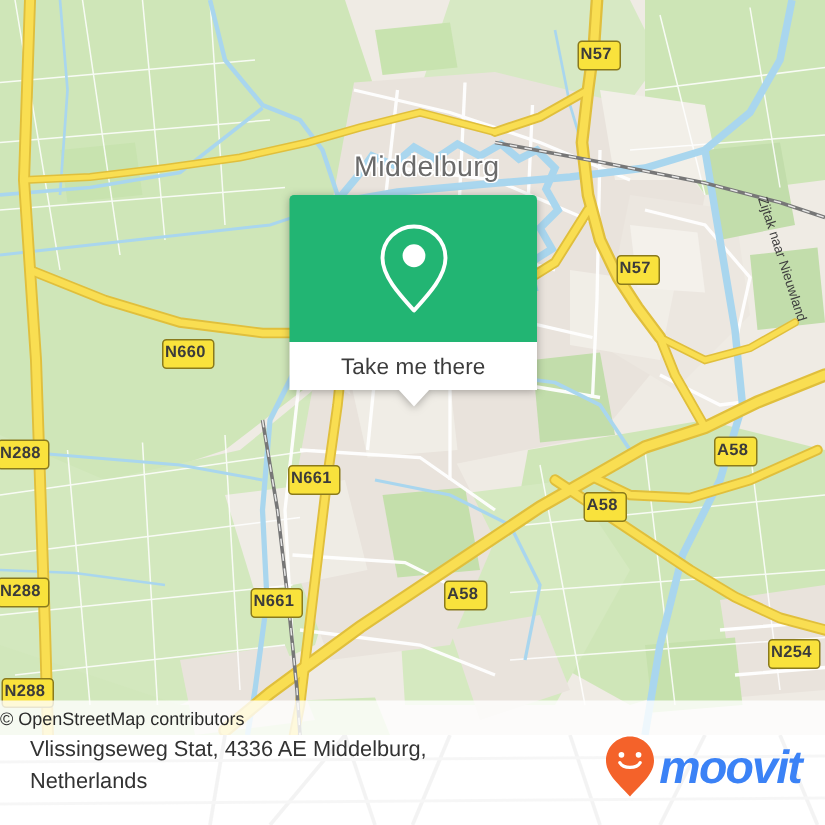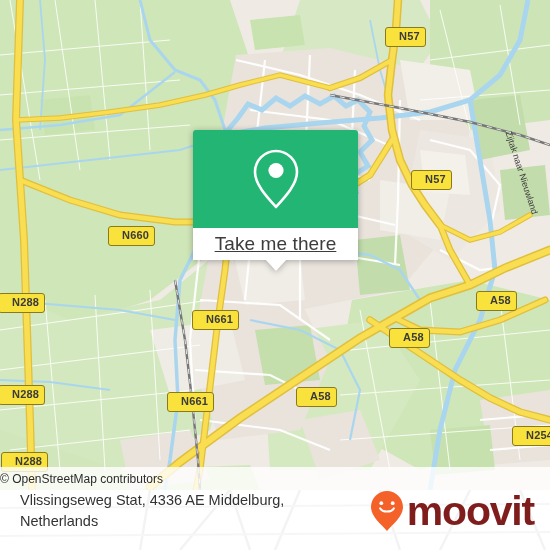--- a/index.html
+++ b/index.html
@@ -44,21 +44,21 @@
   .shield {
     position: absolute;
     background: #f9e23c;
     border: 1.5px solid #8a7a1c;
     border-radius: 3px;
     color: #3b3b3b;
     font-size: 11px;
     font-weight: bold;
     font-family: "Liberation Sans", sans-serif;
     line-height: 1;
-    padding: 3px 5px 4px 13px;
+    padding: 3px 5px 4px 1px;
     letter-spacing: 0.2px;
     white-space: nowrap;
     box-sizing: border-box;
   }
 
   
   .place-label {
     position: absolute;
     font-family: "Liberation Sans", sans-serif;
     color: #6b6b6b;
@@ -100,24 +100,23 @@
   }
   .callout-bottom {
     height: 32px;
     background: #ffffff;
     display: flex;
     align-items: center;
     justify-content: center;
   }
   .callout-label {
     font-family: "Liberation Sans", sans-serif;
-    font-size: 19px;
+    font-size: 15px;
     color: #3c3c3c;
     letter-spacing: 0.1px;
-    text-decoration: underline;
   }
   .callout-tail {
     position: absolute;
     left: 50%;
     bottom: -11px;
     margin-left: -11px;
     width: 0; height: 0;
     border-left: 11px solid transparent;
     border-right: 11px solid transparent;
     border-top: 12px solid #ffffff;
@@ -175,25 +174,26 @@
     line-height: 21px;
     max-width: 370px;
   }
   .brand {
     display: flex;
     align-items: center;
     gap: 3px;
   }
   .brand-word {
     font-family: "Liberation Sans", sans-serif;
-    font-size: 41px;
+    font-size: 31px;
     font-weight: bold;
-    color: #7f1d1d;
+    color: #3b82f6;
     letter-spacing: -1.2px;
     line-height: 1;
+    font-style: italic;
   }
 </style>
 </head>
 <body>
 
 <div class="app">
 
   <div class="map">
 
     <svg class="map-canvas" viewBox="0 0 550 490">
@@ -330,20 +330,21 @@
         <g>
           <path d="M330,95 L400,108 L470,122 L520,135 L550,145" stroke="#777" stroke-width="2.4" fill="none"></path>
           <path d="M330,95 L400,108 L470,122 L520,135 L550,145" stroke="#e8e8e8" stroke-width="1" fill="none" stroke-dasharray="5 5"></path>
           <path d="M175,280 L185,340 L192,400 L198,460 L200,490" stroke="#777" stroke-width="2.4" fill="none"></path>
           <path d="M175,280 L185,340 L192,400 L198,460 L200,490" stroke="#e8e8e8" stroke-width="1" fill="none" stroke-dasharray="5 5"></path>
         </g>
 
       </g>
     </svg>
 
+    <div class="place-label place-city" style="left:236px; top:101px;">Middelburg</div>
 
     <div class="water-label" style="left:513px; top:130px; transform: rotate(72deg);">Zijtak naar Nieuwland</div>
 
     <div id="shield-layer">
         <div class="shield" style="left: 385px; top: 27px;">N57</div>
         <div class="shield" style="left: 411px; top: 170px;">N57</div>
         <div class="shield" style="left: 108px; top: 226px;">N660</div>
         <div class="shield" style="left: -2px; top: 293px;">N288</div>
         <div class="shield" style="left: -2px; top: 385px;">N288</div>
         <div class="shield" style="left: 1px; top: 452px;">N288</div>

